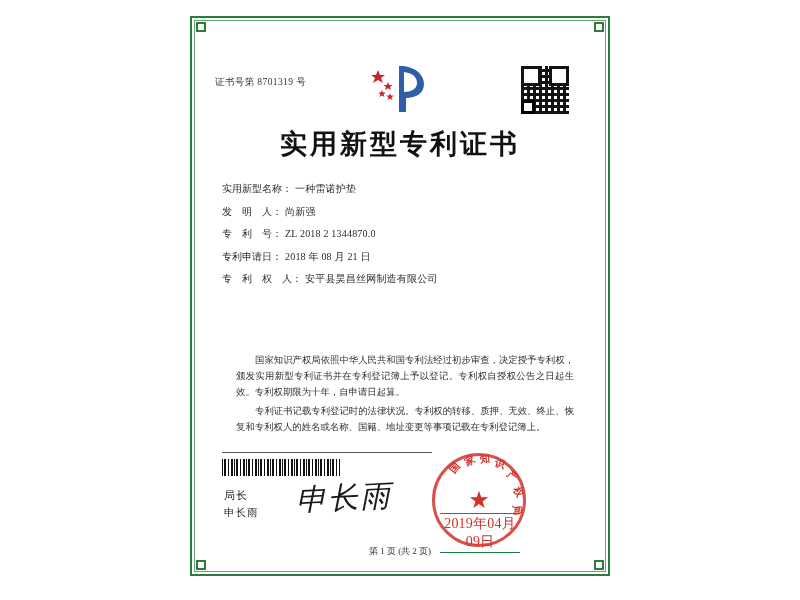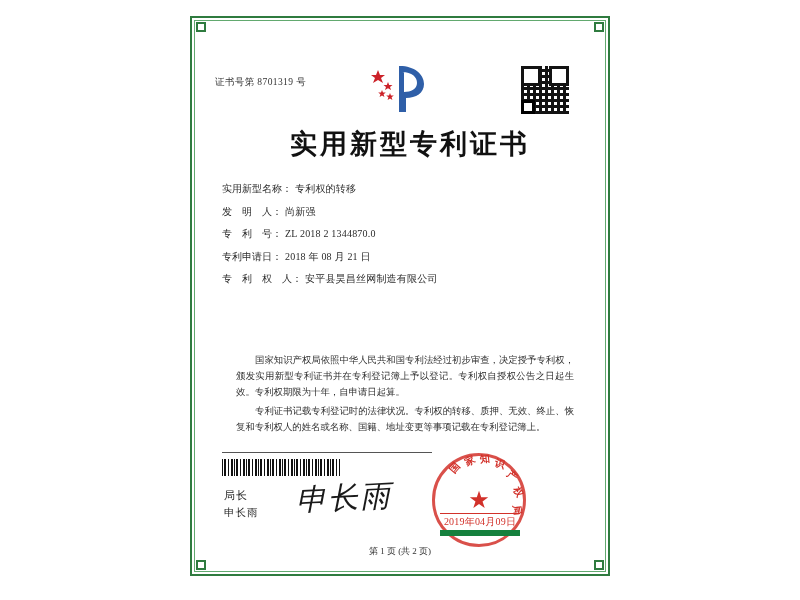--- a/index.html
+++ b/index.html
@@ -99,21 +99,21 @@
     left: 521px; top: 100px;
     width: 14px; height: 14px;
     border: 3px solid #000;
     background: #fff;
     box-sizing: border-box;
   }
 
   
   .title {
     position: absolute;
-    left: 224px;
+    left: 214px;
     top: 126px;
     width: 372px;
     text-align: center;
     font-size: 27px;
     font-weight: bold;
     color: #111111;
     letter-spacing: 3px;
     font-family: "DejaVu Serif", serif;
   }
 
@@ -247,24 +247,24 @@
     transform-origin: center;
     white-space: nowrap;
     font-weight: bold;
   }
   .seal-date {
     position: absolute;
     left: 440px;
     top: 513px;
     width: 80px;
     text-align: center;
-    font-size: 10px;
+    font-size: 14px;
     color: #d2312a;
     border-top: 1px solid #d2312a;
-    border-bottom: 6px solid #15803d;
+    border-bottom: 1px solid #15803d;
     padding: 1px 0;
     letter-spacing: 0.2px;
   }
 
   
   .page-no {
     position: absolute;
     left: 214px;
     top: 545px;
     width: 372px;
@@ -312,21 +312,21 @@
   </div>
 
   <div class="qr"></div>
   <div class="qr-bl"></div>
 
   <div class="title">实用新型专利证书</div>
 
   <div class="fields">
     <div class="field-row">
       <span class="f-label">实用新型名称：</span>
-      <span class="f-value">专利权的转移</span>
+      <span class="f-value">一种雷诺护垫</span>
     </div>
     <div class="field-row">
       <span class="f-label">发　明　人：</span>
       <span class="f-value">尚新强</span>
     </div>
     <div class="field-row">
       <span class="f-label">专　利　号：</span>
       <span class="f-value">ZL 2018 2 1344870.0</span>
     </div>
     <div class="field-row">

